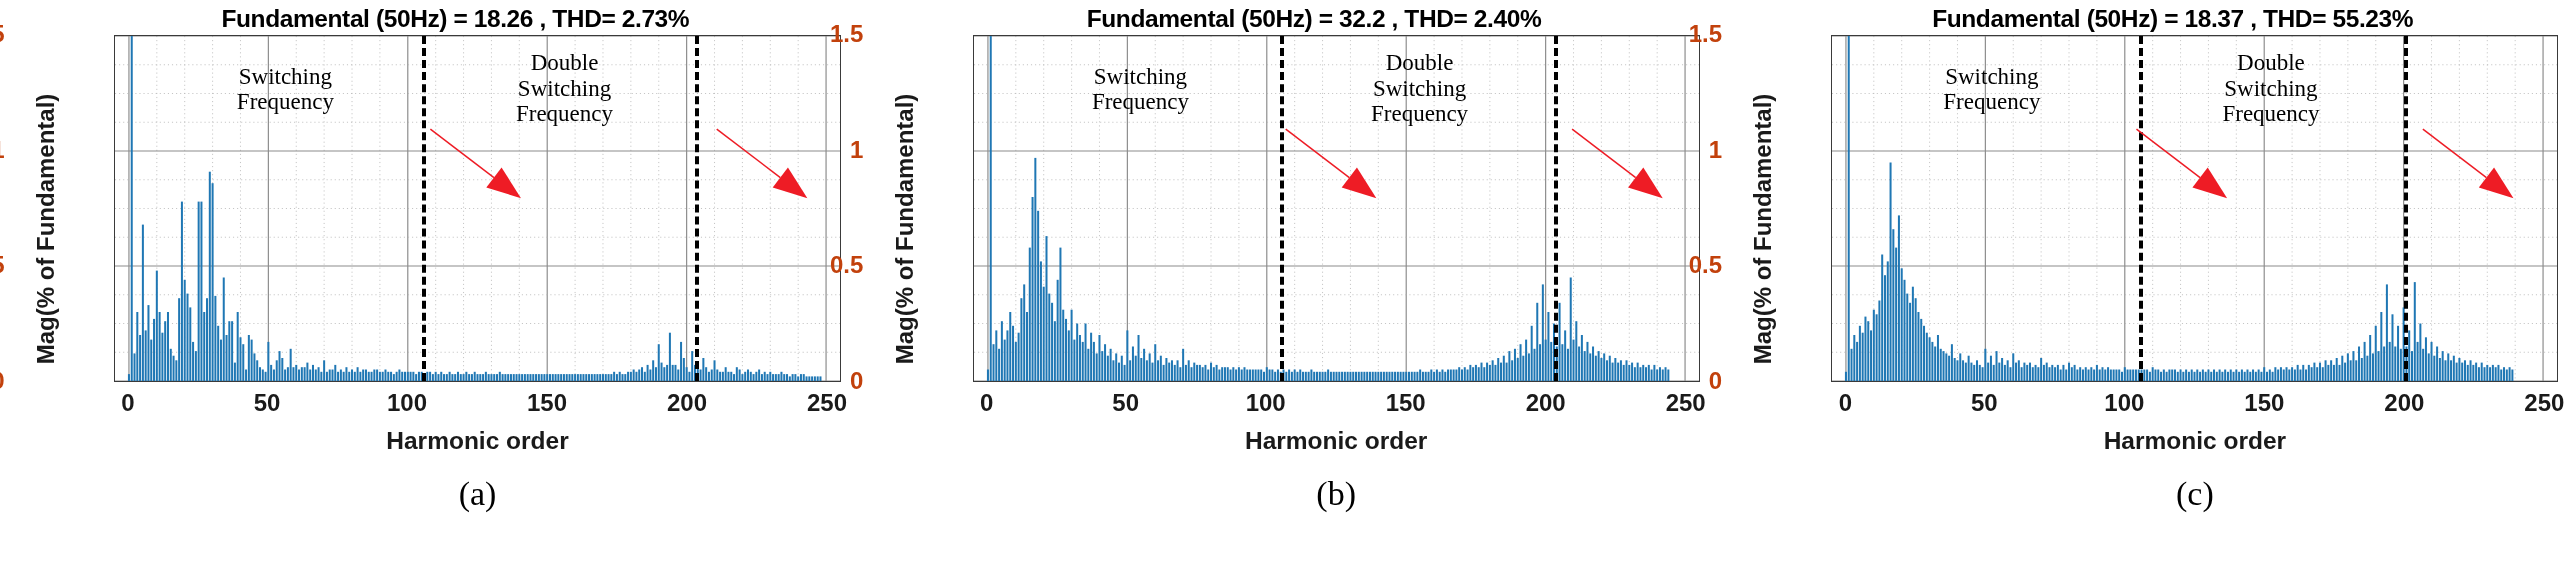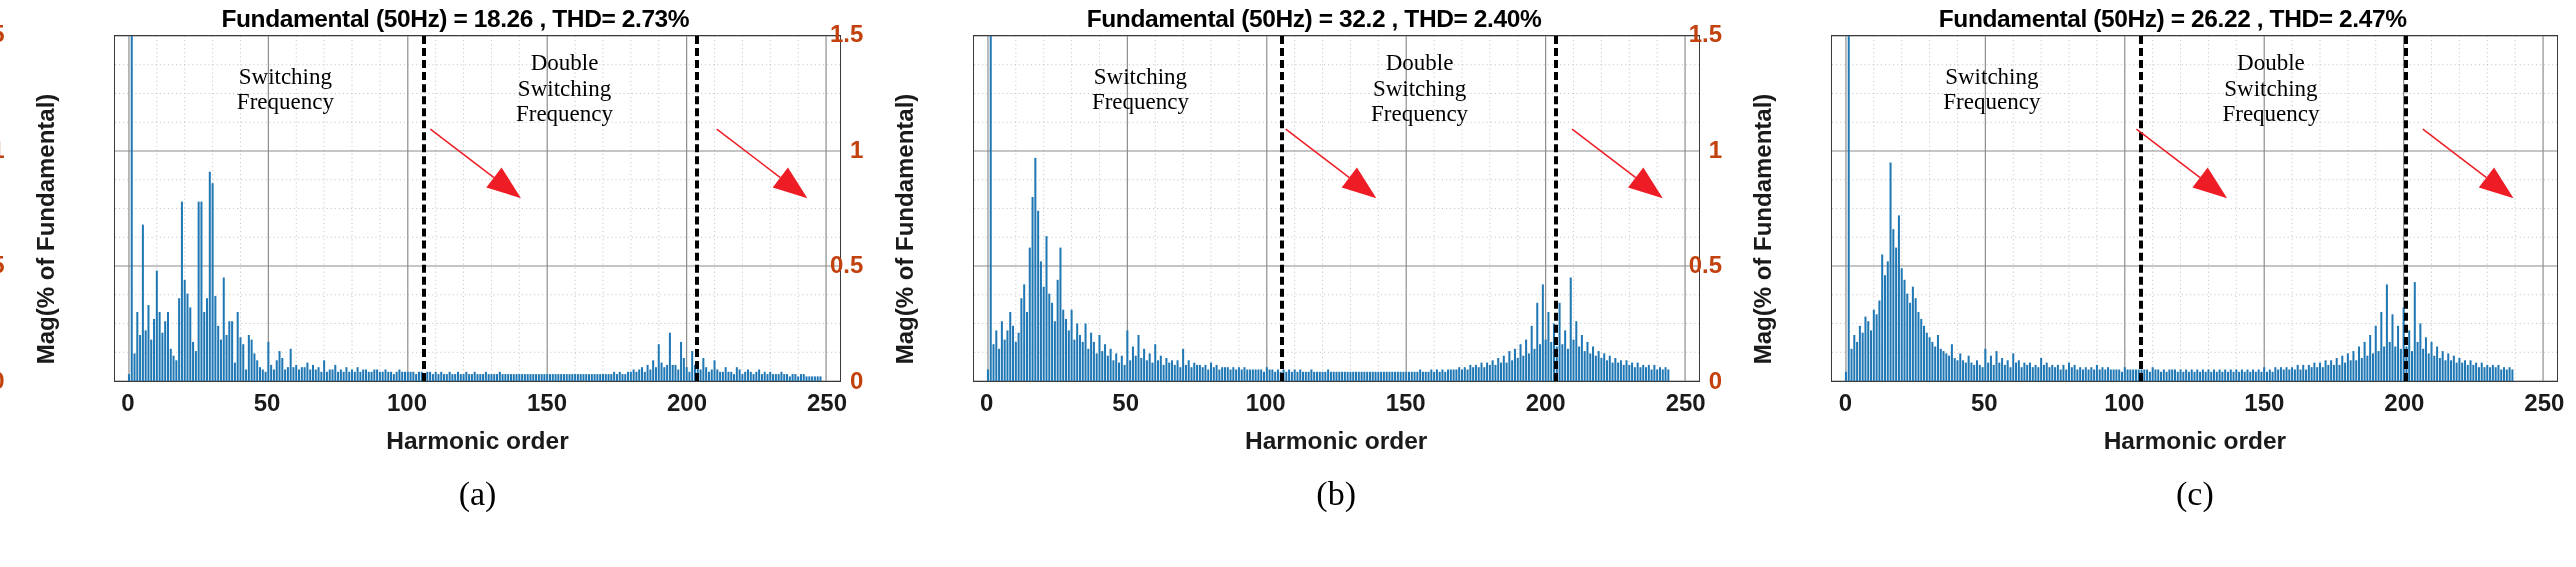--- a/index.html
+++ b/index.html
@@ -801,21 +801,21 @@
         <div class="xtick" style="left: 128px;">0</div>
         <div class="xtick" style="left: 267px;">50</div>
         <div class="xtick" style="left: 407px;">100</div>
         <div class="xtick" style="left: 547px;">150</div>
         <div class="xtick" style="left: 687px;">200</div>
         <div class="xtick" style="left: 827px;">250</div>
         <div class="xlabel">Harmonic order</div>
         <div class="subcaption">(b)</div>
       </div>
       <div class="panel">
-        <div class="plot-title">Fundamental (50Hz) = 26.22 , THD= 2.47%</div>
+        <div class="plot-title">Fundamental (50Hz) = 18.37 , THD= 55.23%</div>
         <div class="ylabel">Mag(% of Fundamental)</div>
         <div class="axes">
           <svg class="grid-layer" viewBox="0 0 980 467" preserveAspectRatio="none">
             <line x1="18.846153846153847" x2="18.846153846153847" y1="0" y2="467" stroke="#8c8c8c" stroke-width="1.6"></line>
             <line x1="56.53846153846153" x2="56.53846153846153" y1="0" y2="467" stroke="#b8b8b8" stroke-width="1.1" stroke-dasharray="1.5,4"></line>
             <line x1="94.23076923076925" x2="94.23076923076925" y1="0" y2="467" stroke="#b8b8b8" stroke-width="1.1" stroke-dasharray="1.5,4"></line>
             <line x1="131.9230769230769" x2="131.9230769230769" y1="0" y2="467" stroke="#b8b8b8" stroke-width="1.1" stroke-dasharray="1.5,4"></line>
             <line x1="169.6153846153846" x2="169.6153846153846" y1="0" y2="467" stroke="#b8b8b8" stroke-width="1.1" stroke-dasharray="1.5,4"></line>
             <line x1="207.3076923076923" x2="207.3076923076923" y1="0" y2="467" stroke="#8c8c8c" stroke-width="1.6"></line>
             <line x1="245" x2="245" y1="0" y2="467" stroke="#b8b8b8" stroke-width="1.1" stroke-dasharray="1.5,4"></line>

